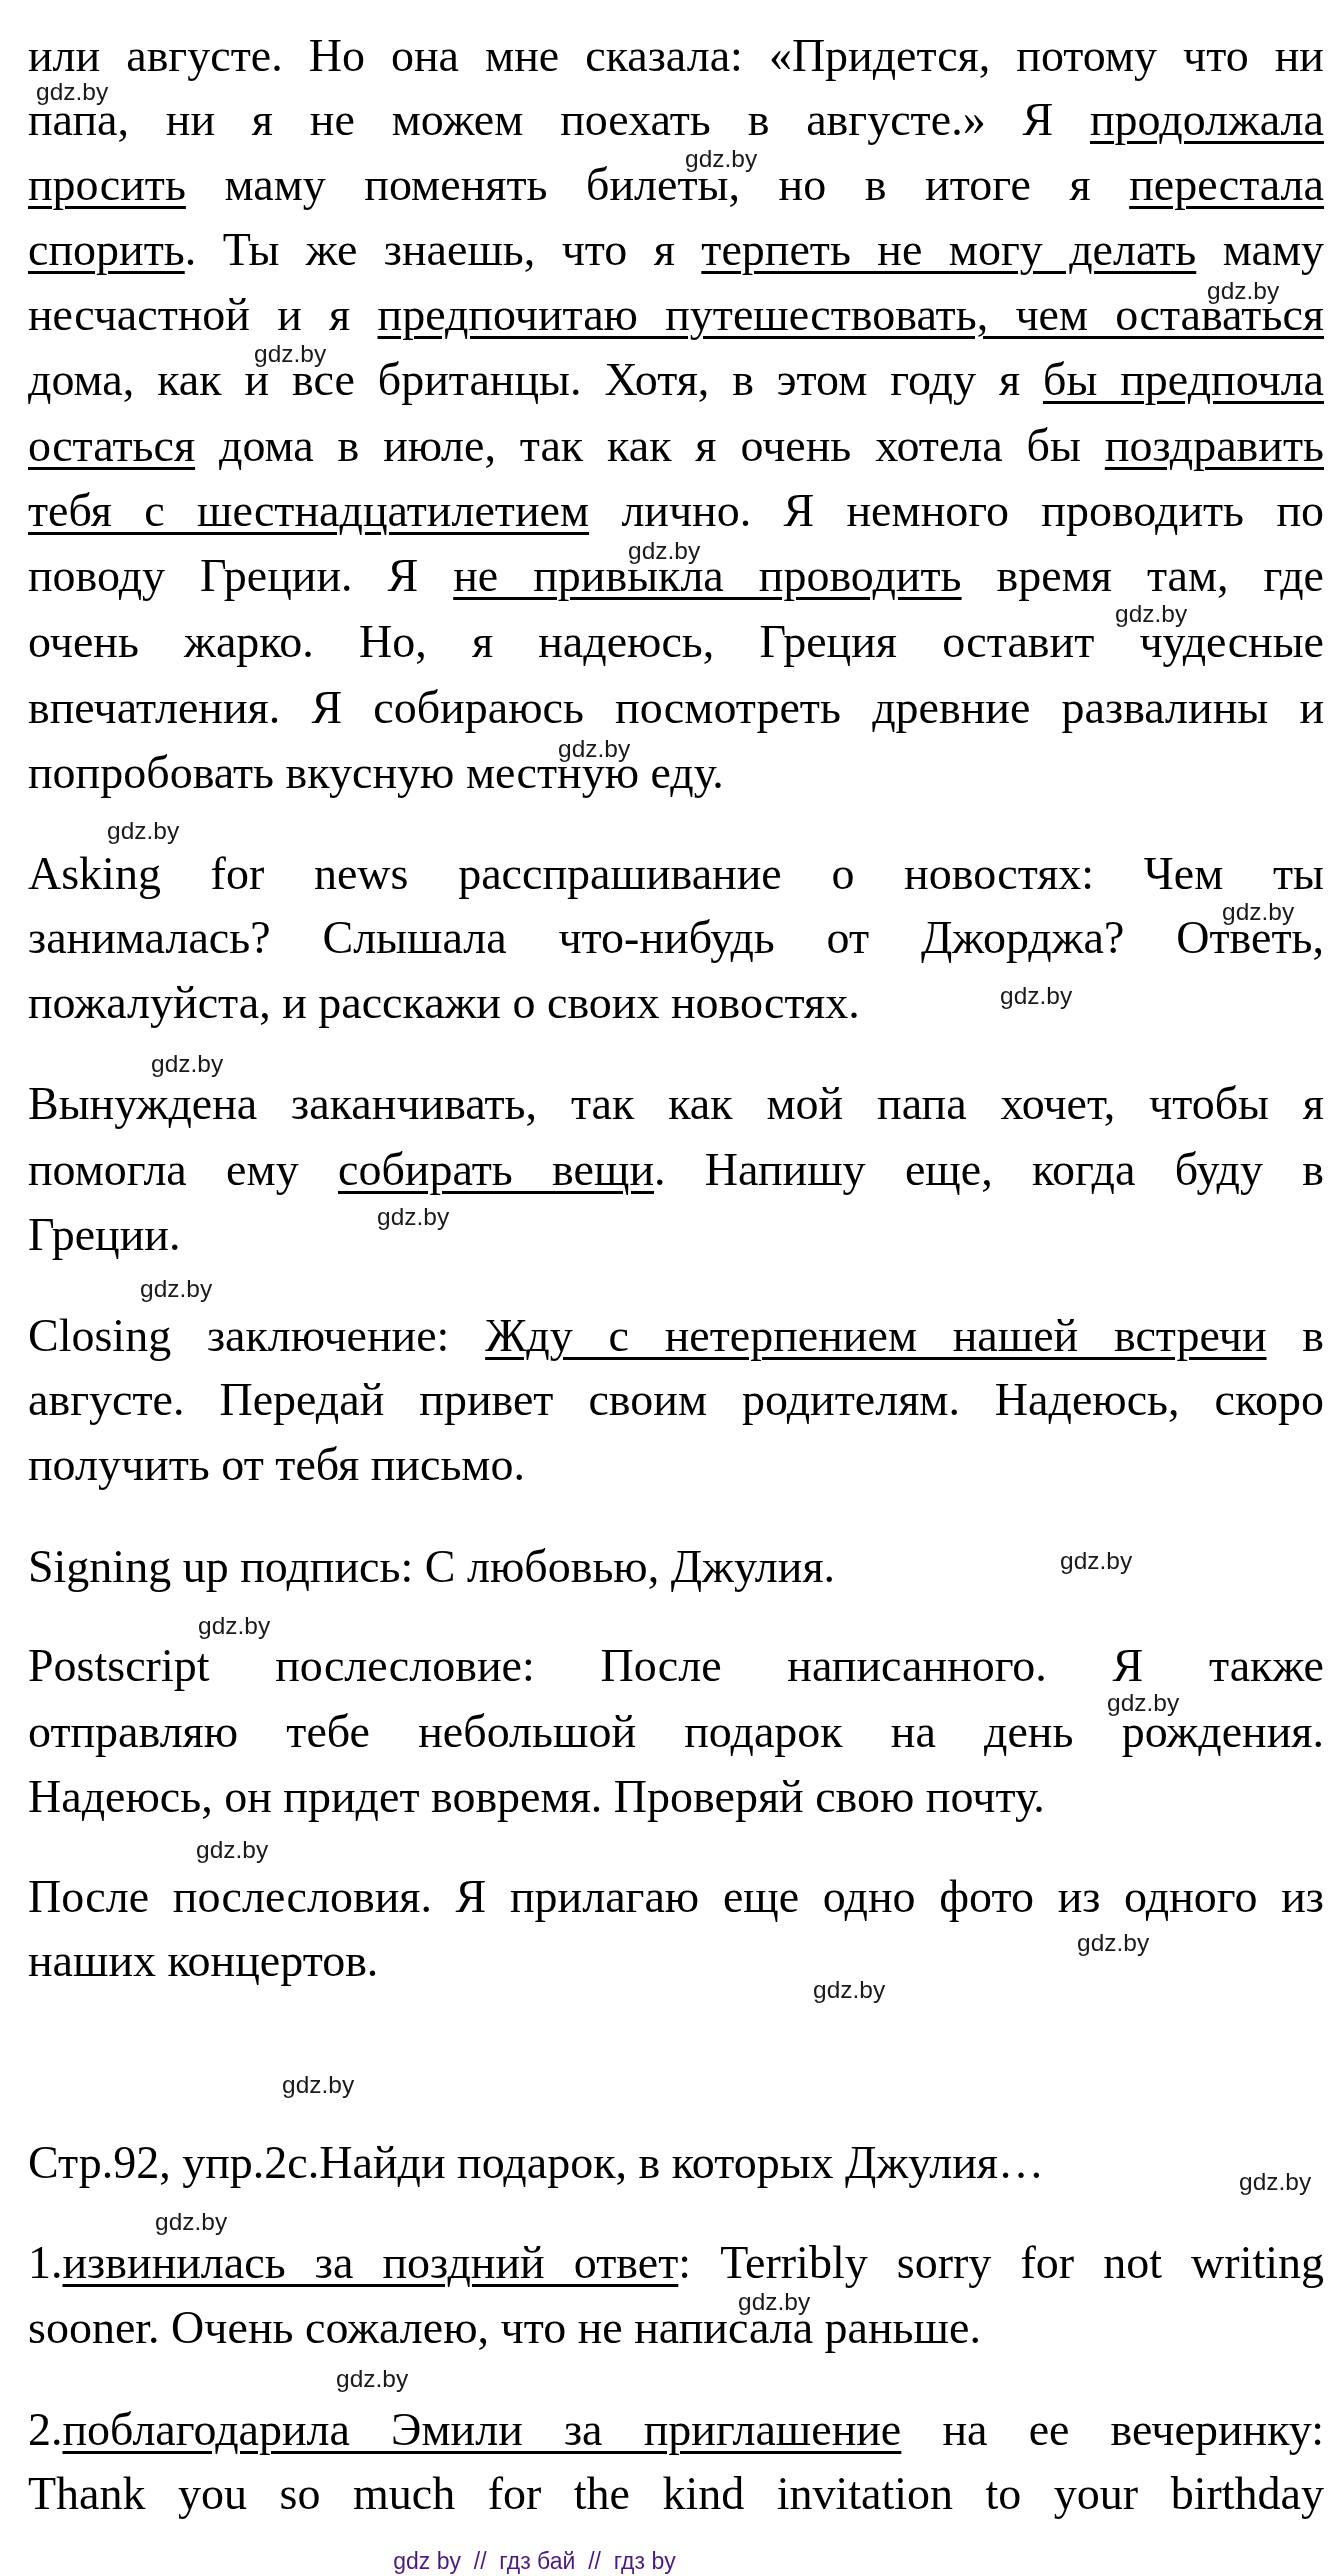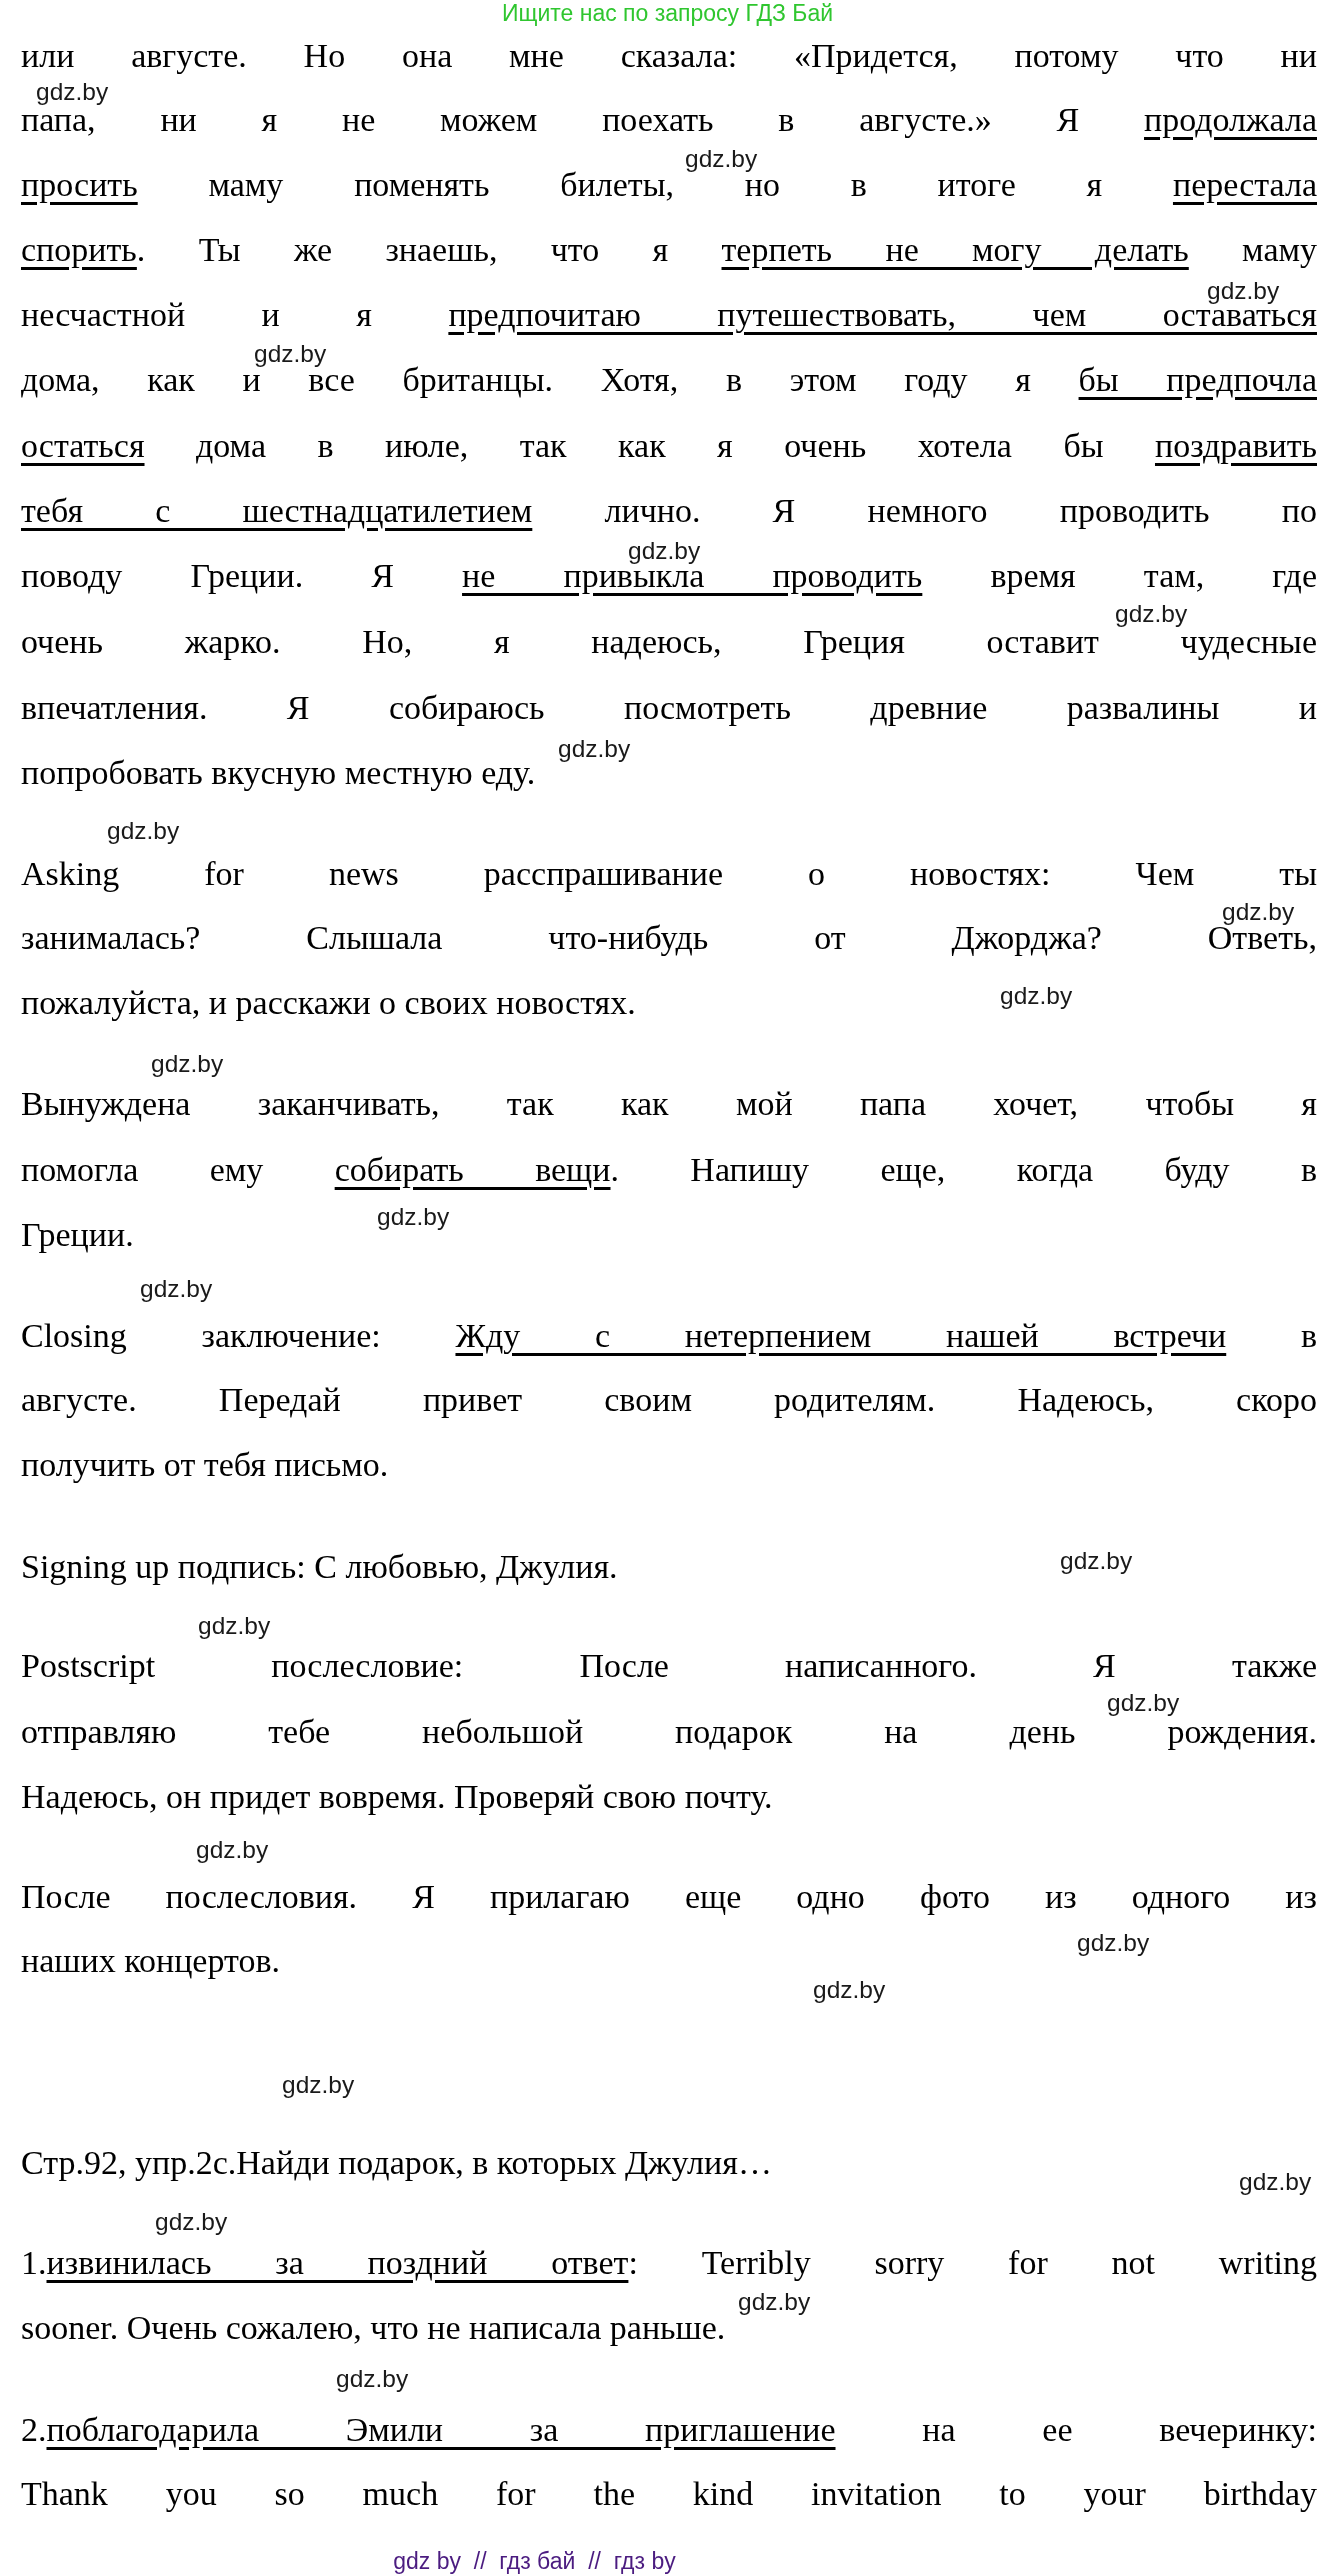--- a/index.html
+++ b/index.html
@@ -27,24 +27,24 @@
       width: 1069px;
       text-align: center;
       font-family: "Liberation Sans", sans-serif;
       font-size: 23px;
       line-height: 23px;
       color: #4b1c80;
       white-space: pre;
     }
     .line {
       position: absolute;
-      left: 21px;
+      left: 28px;
       width: 1296px;
       font-family: "Liberation Serif", serif;
-      font-size: 34px;
+      font-size: 46px;
       line-height: 65px;
       color: #000000;
     }
     .line.j { text-align: justify; text-align-last: justify; }
     .line.l { text-align: center; text-align-last: left; }
     .b { font-weight: normal; }
     .u {
       text-decoration: underline;
       text-decoration-thickness: 2.5px;
       text-underline-offset: 6px;
@@ -58,21 +58,20 @@
       line-height: 24.5px;
       color: #1a1a1a;
       white-space: nowrap;
     }
   </style>
 </head>
 <body>
 
 <div class="page">
 
-  <header class="hdr">Ищите нас по запросу ГДЗ Бай</header>
 
   <section>
     <div>
       <div class="line j" style="top:23px"><span>или августе. Но она мне сказала: «Придется, потому что ни</span></div>
       <div class="line j" style="top:87px"><span>папа, ни я не можем поехать в августе.» Я </span><span class="u">продолжала</span></div>
       <div class="line j" style="top:152px"><span class="u">просить</span><span> маму поменять билеты, но в итоге я </span><span class="u">перестала</span></div>
       <div class="line j" style="top:217px"><span class="u">спорить</span><span>. Ты же знаешь, что я </span><span class="u">терпеть не могу делать</span><span> маму</span></div>
       <div class="line j" style="top:282px"><span>несчастной и я </span><span class="u">предпочитаю путешествовать, чем оставаться</span></div>
       <div class="line j" style="top:347px"><span>дома, как и все британцы. Хотя, в этом году я </span><span class="u">бы предпочла</span></div>
       <div class="line j" style="top:413px"><span class="u">остаться</span><span> дома в июле, так как я очень хотела бы </span><span class="u">поздравить</span></div>

